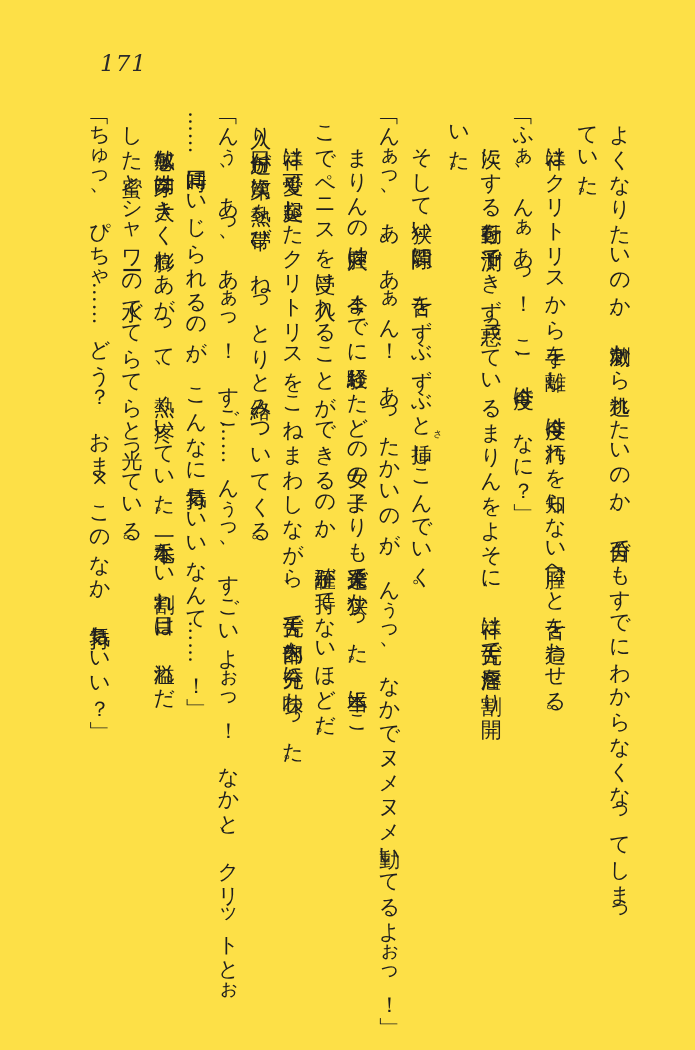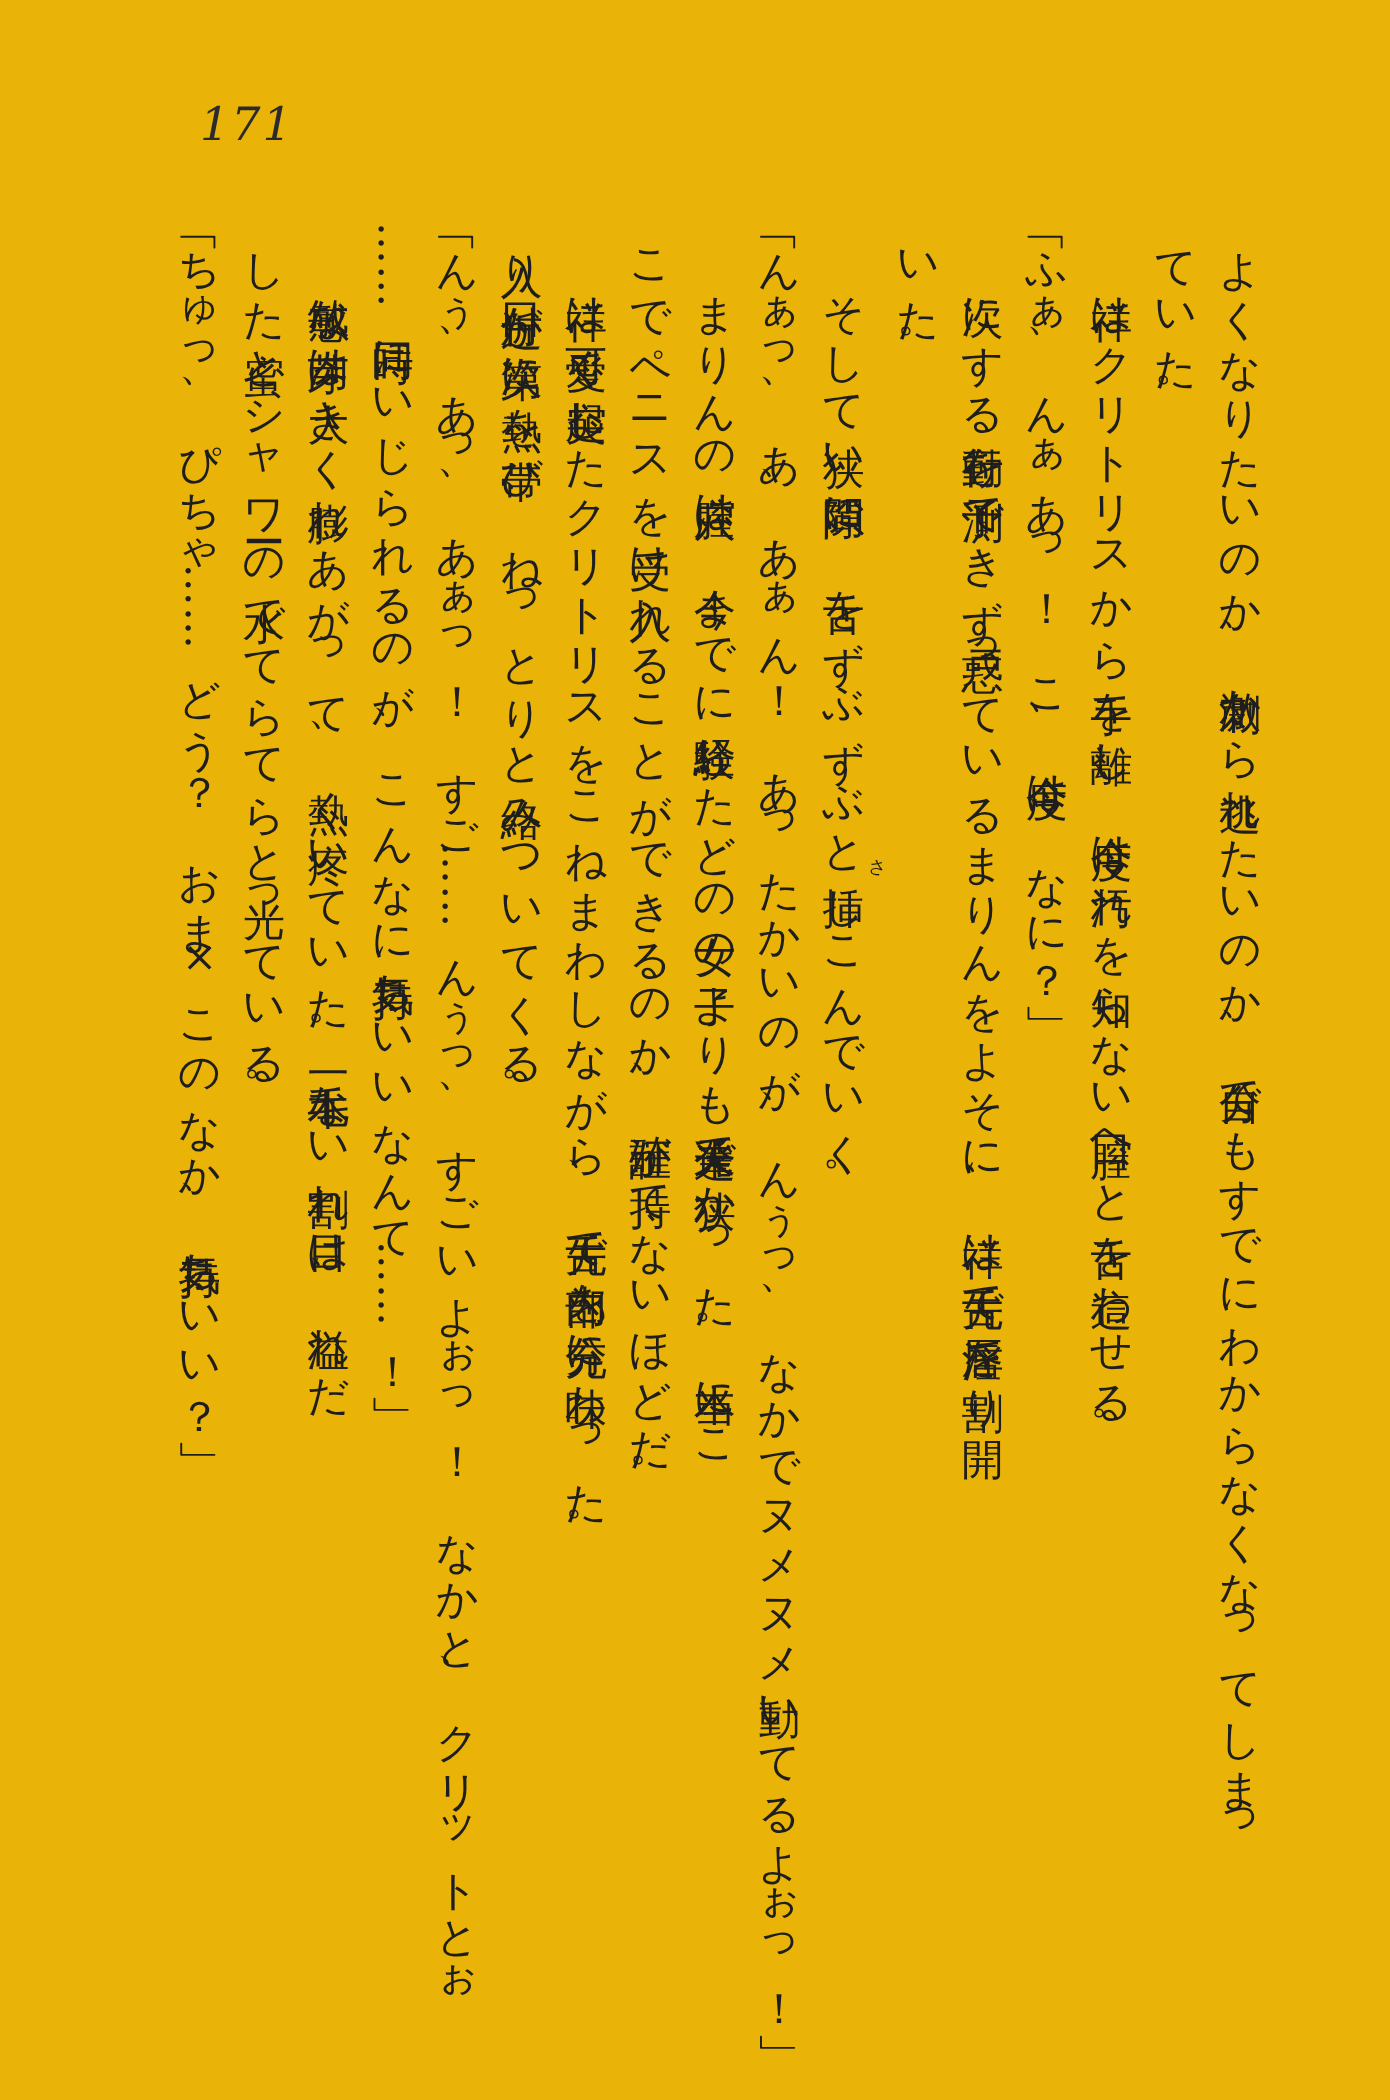--- a/index.html
+++ b/index.html
@@ -1,20 +1,20 @@
 <!DOCTYPE html>
 <html><head>
 <meta charset="utf-8">
 <style>
   html, body { margin: 0; padding: 0; }
   .page {
     position: relative;
     width: 695px;
     height: 1050px;
-    background: #eab308;
+    background: #fde047;
     overflow: hidden;
     font-family: "DejaVu Serif", "Liberation Serif", serif;
   }
   .page-number {
     position: absolute;
     top: 50px;
     left: 100px;
     font-size: 23px;
     font-style: italic;
     color: #2b2b2b;

